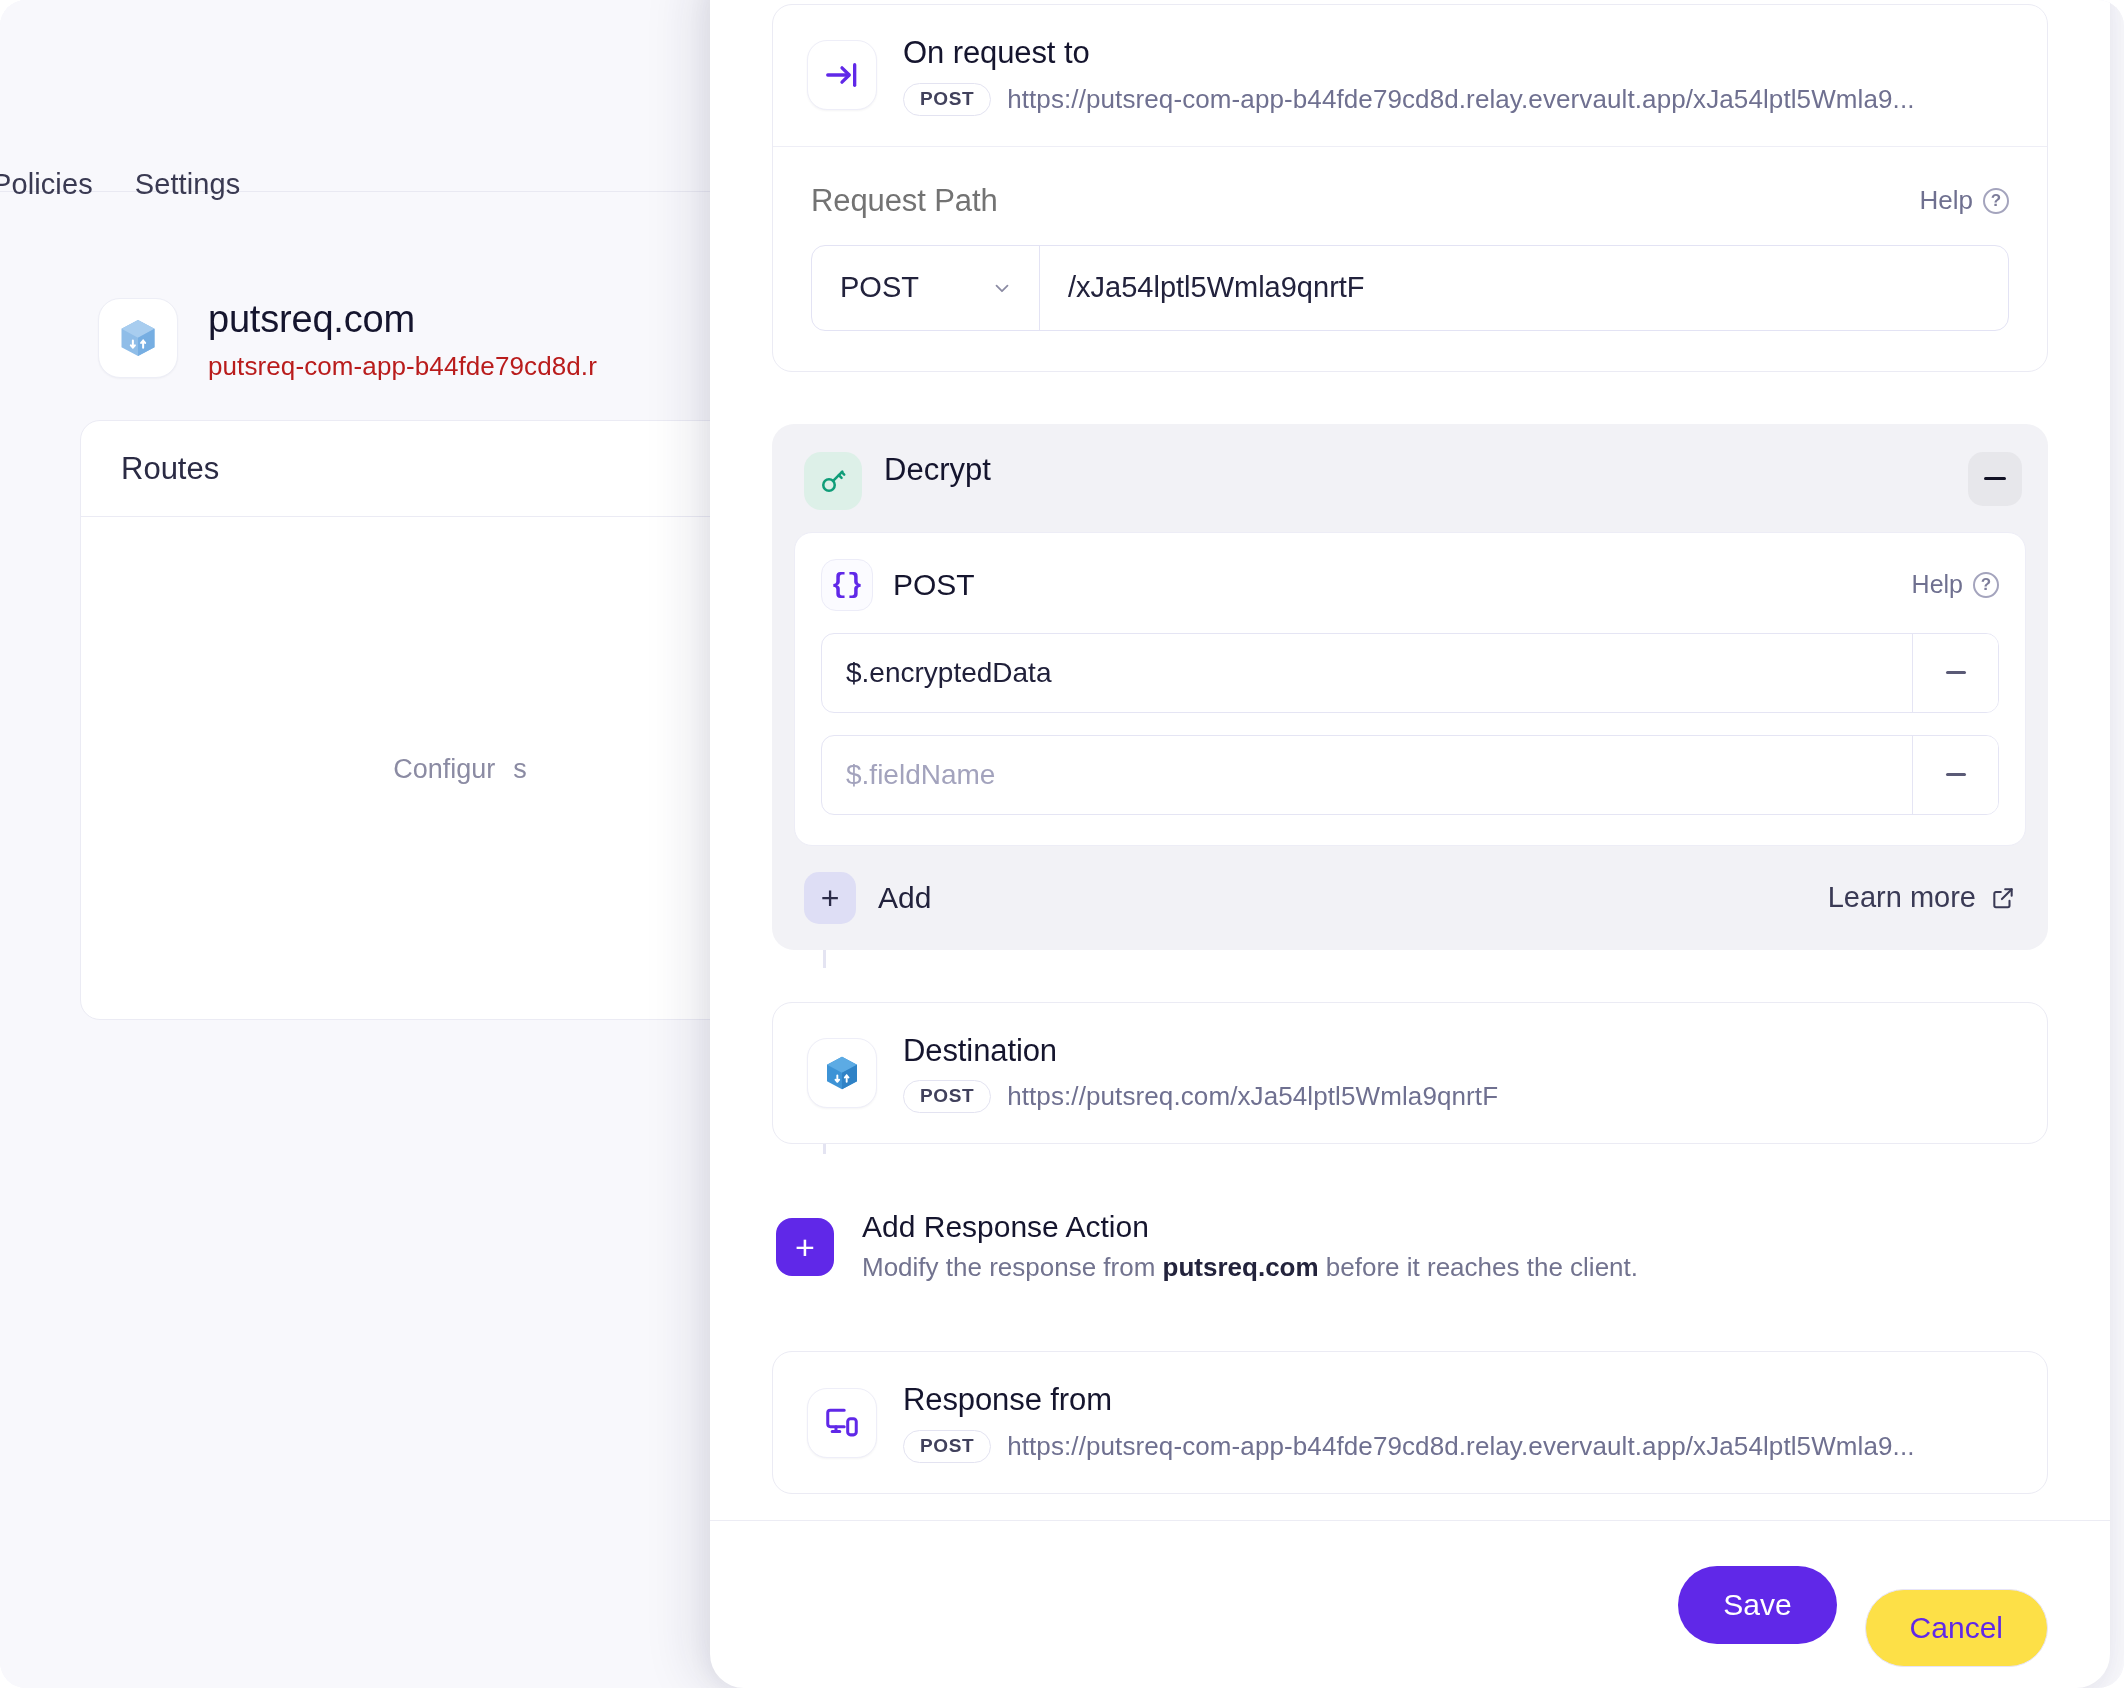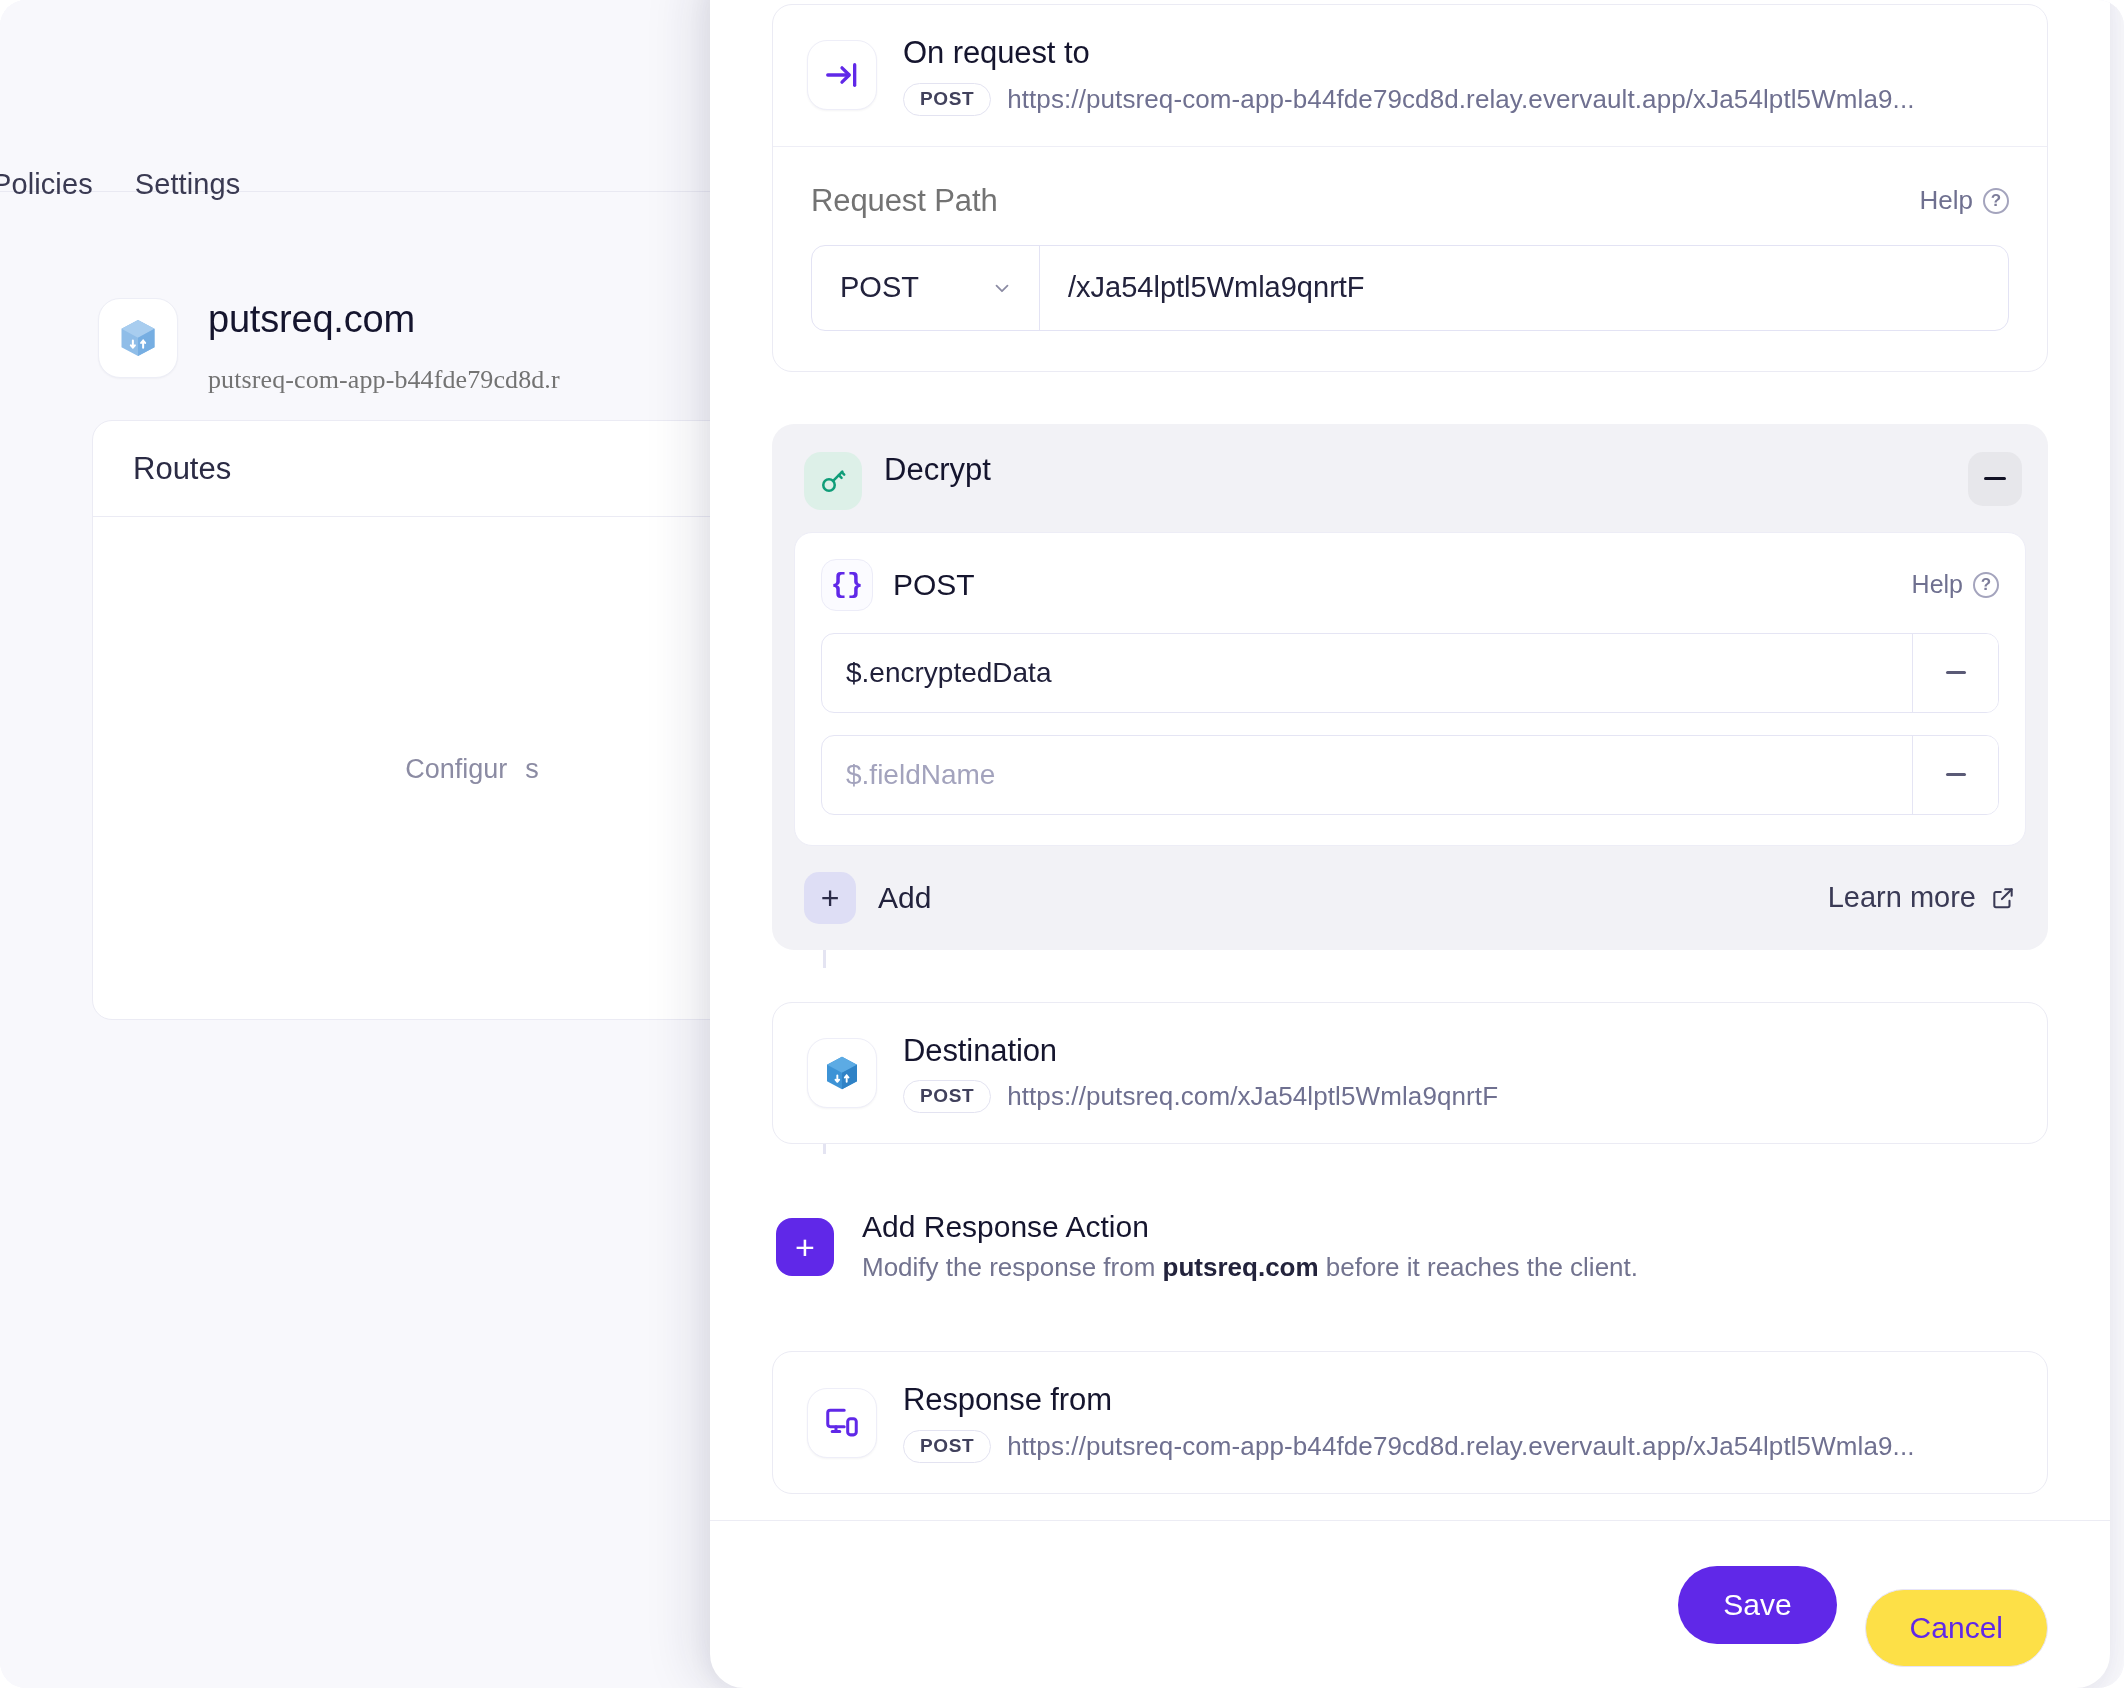--- a/index.html
+++ b/index.html
@@ -38,24 +38,24 @@
     position: absolute; left: 98px; top: 298px;
     display: flex; align-items: flex-start; gap: 30px;
   }
   .bg-app-icon {
     width: 80px; height: 80px; border-radius: 22px;
     background: #ffffff; border: 1px solid #edeef6;
     display: flex; align-items: center; justify-content: center;
     box-shadow: 0 1px 2px rgba(30,30,60,.04);
   }
   .bg-app-title { font-size: 38px; color: #15152e; line-height: 1.12; letter-spacing: -.2px; }
-  .bg-app-sub { font-size: 26px; color: #737373; margin-top: 24px; letter-spacing: .1px; white-space: nowrap; font-family: Liberation Serif, serif; }
+  .bg-app-sub { font-size: 26px; color: #b91c1c; margin-top: 10px; letter-spacing: .1px; white-space: nowrap; }
 
   .bg-card {
-    position: absolute; left: 92px; top: 420px;
+    position: absolute; left: 80px; top: 420px;
     width: 760px; height: 600px;
     background: #ffffff; border: 1px solid #ebebf4;
     border-radius: 20px;
   }
   .bg-card-head {
     height: 96px; display: flex; align-items: center; padding-left: 40px;
     border-bottom: 1px solid #ebebf4;
     font-size: 31px; color: #2b2b44;
   }
   .bg-card-body {

